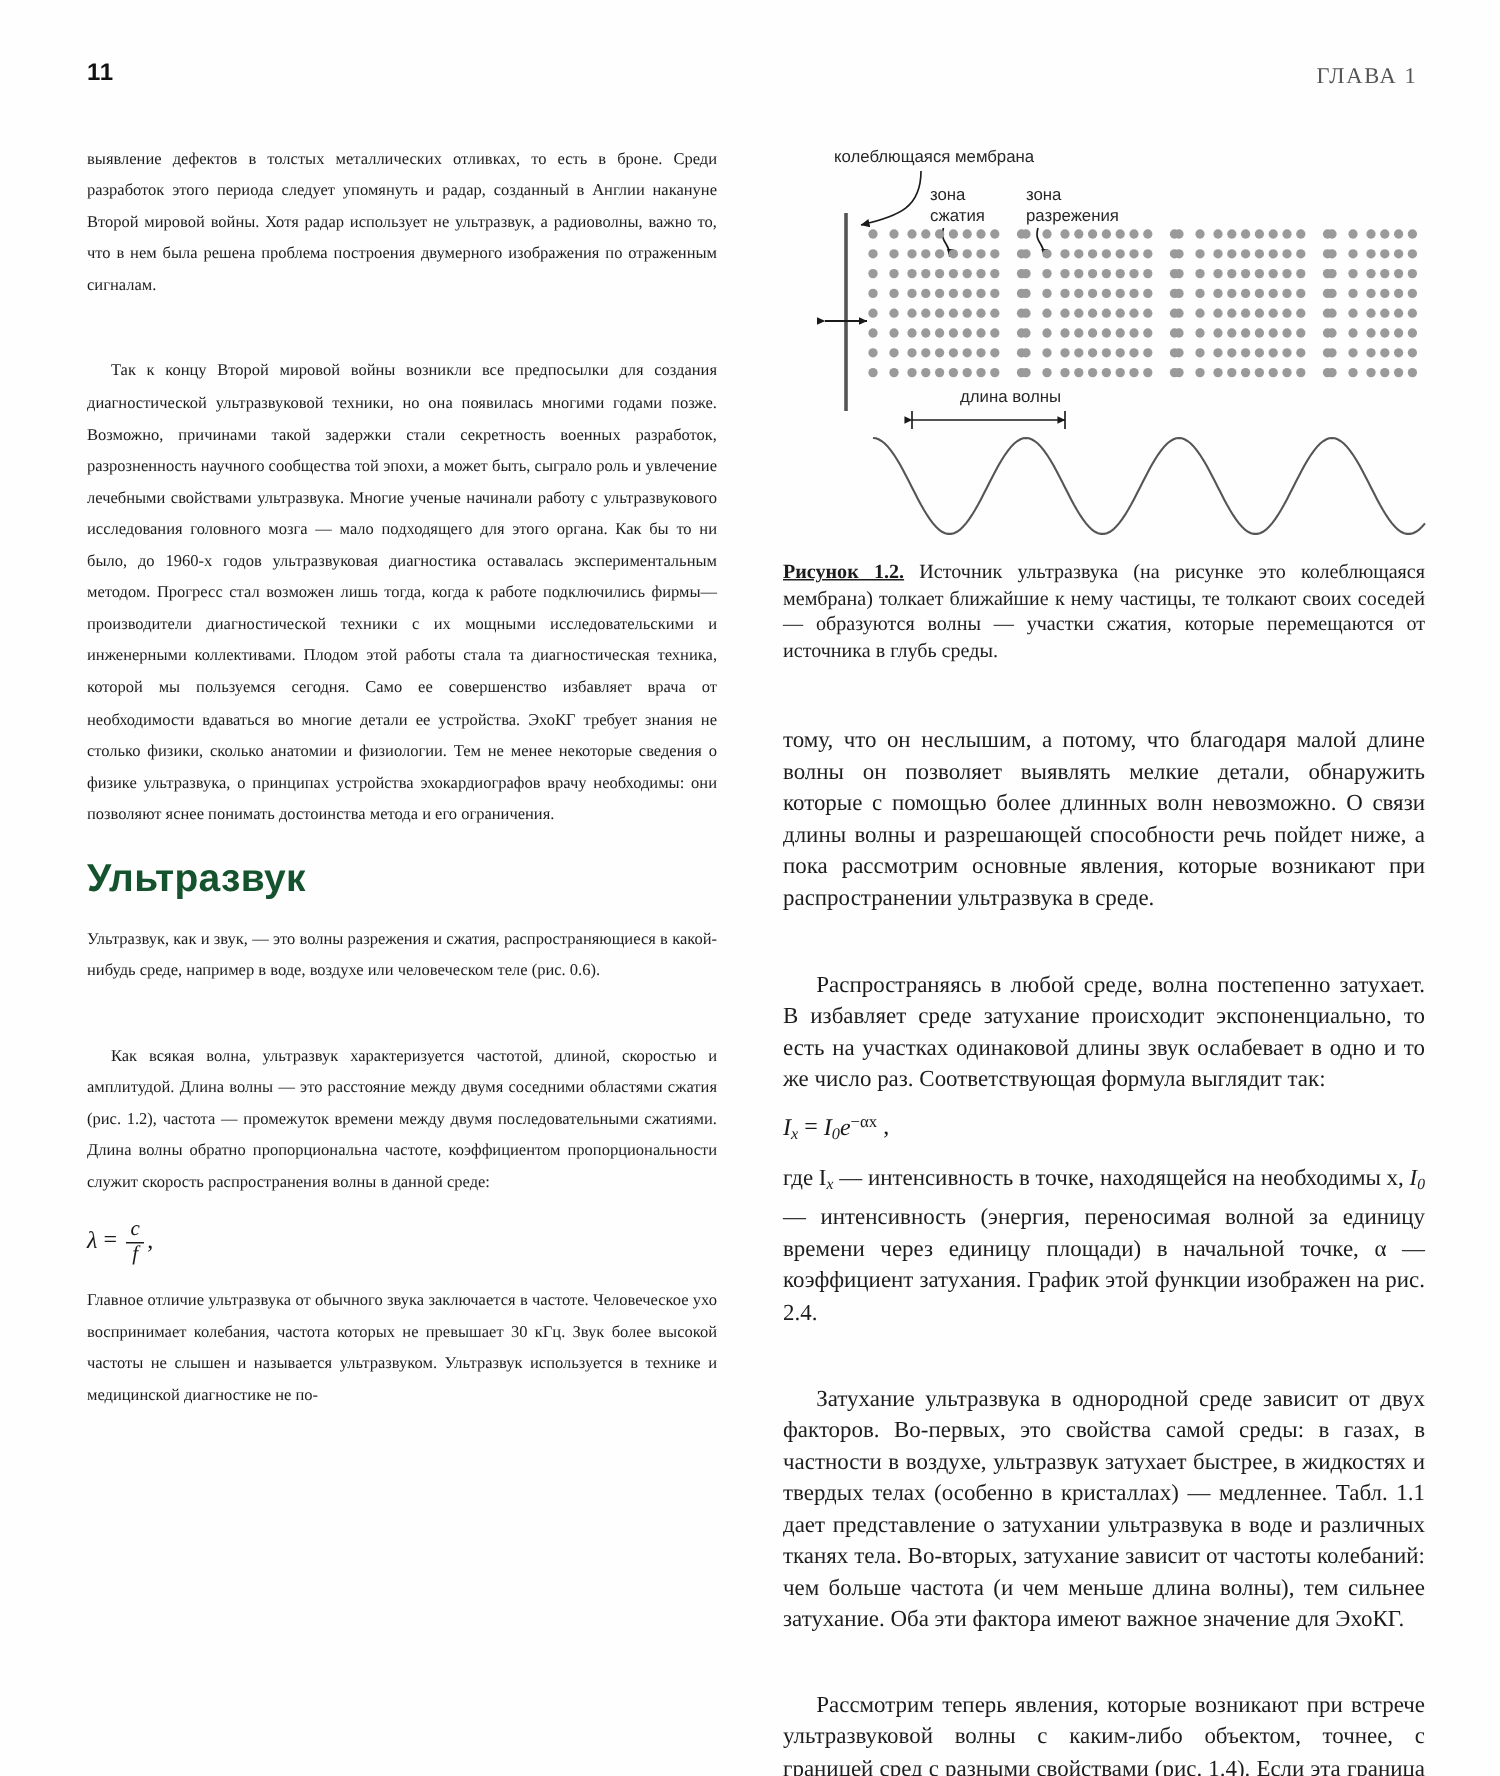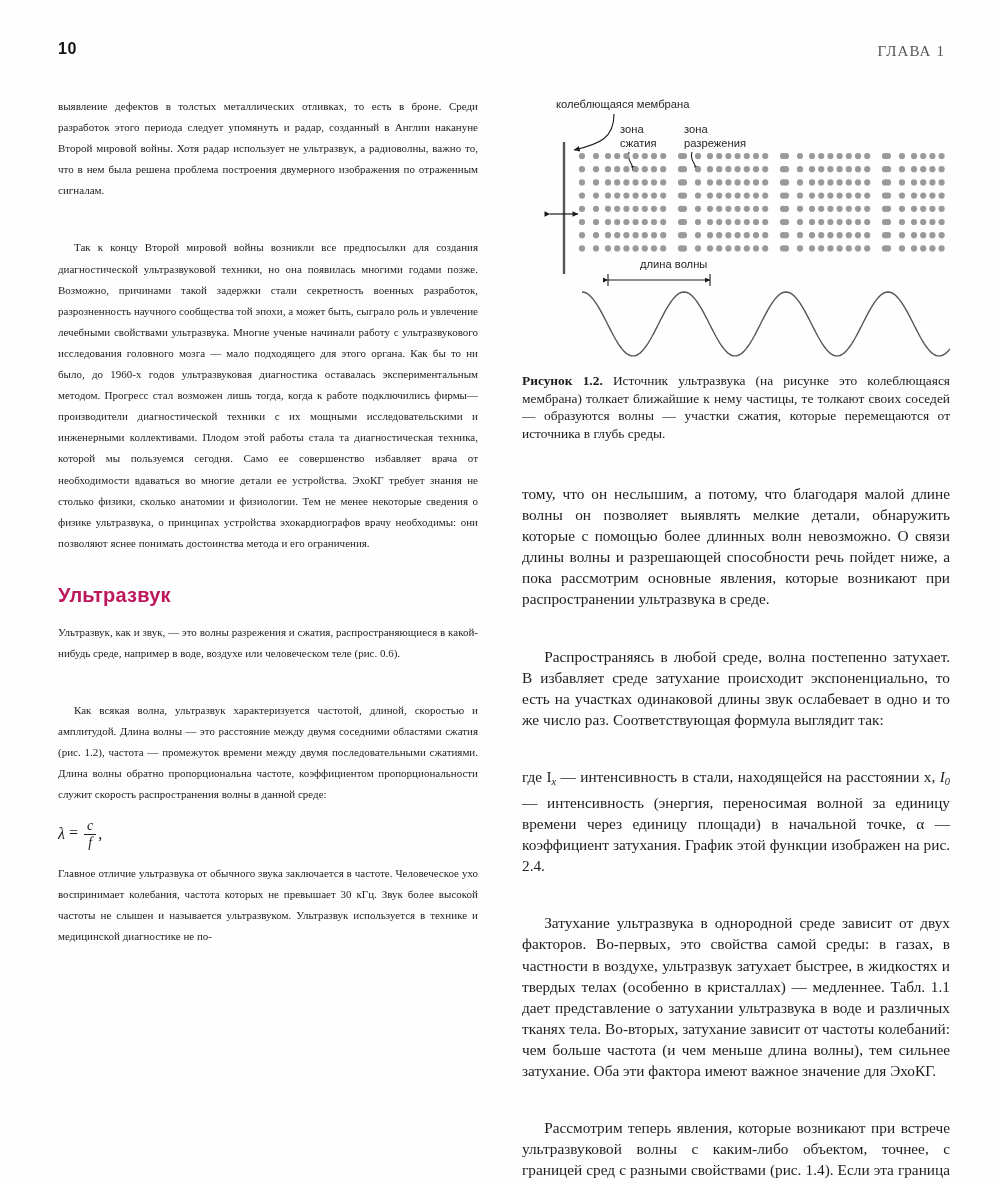--- a/index.html
+++ b/index.html
@@ -66,23 +66,23 @@
     text-indent: 0;
     color: #1c1c1c;
     hyphens: manual;
   }
   p.body + p.body { text-indent: 1.45em; margin-top: 36px; }
   p.noindent { text-indent: 0 !important; }
 
   h2.section {
     font-family: "Liberation Sans", "DejaVu Sans", sans-serif;
     font-weight: bold;
-    font-size: 20px;
-    color: #be185d;
-    margin: 30px 0 15px 0;
+    font-size: 26px;
+    color: #14532d;
+    margin: 16px 0 15px 0;
     letter-spacing: 0.2px;
   }
 
   
   .math {
     margin: 13px 0 13px 0;
     font-size: 16px;
     line-height: 1;
     font-family: "Liberation Serif", "DejaVu Serif", serif;
   }
@@ -129,20 +129,21 @@
     left: 522px;
     top: 372px;
     width: 428px;
     font-size: 13.4px;
     line-height: 17.6px;
     text-align: justify;
     color: #1c1c1c;
   }
   .figcaption b {
     font-weight: bold;
+    text-decoration: underline;
   }
   .col-right-lower {
     position: absolute;
     left: 522px;
     top: 483px;
     width: 428px;
   }
   .col-right-lower p.body {
     font-size: 15.3px;
     line-height: 21.1px;
@@ -154,21 +155,21 @@
     font-size: 11.2px;
     fill: #262626;
   }
 </style>
 </head>
 <body>
 
 <div class="page">
 
   <div class="runhead">
-    <div class="folio">10</div>
+    <div class="folio">11</div>
     <div class="chaptertag">ГЛАВА 1</div>
   </div>
 
   <div class="col col-left">
     <p class="body noindent">выявление дефектов в толстых металлических отливках, то есть в броне. Среди разработок этого периода следует упомянуть и радар, созданный в Англии накануне Второй мировой войны. Хотя радар использует не ультразвук, а радиоволны, важно то, что в нем была решена проблема построения двумерного изображения по отраженным сигналам.</p>
     <p class="body">Так к концу Второй мировой войны возникли все предпосылки для создания диагностической ультразвуковой техники, но она появилась многими годами позже. Возможно, причинами такой задержки стали секретность военных разработок, разрозненность научного сообщества той эпохи, а может быть, сыграло роль и увлечение лечебными свойствами ультразвука. Многие ученые начинали работу с ультразвукового исследования головного мозга — мало подходящего для этого органа. Как бы то ни было, до 1960-х годов ультразвуковая диагностика оставалась экспериментальным методом. Прогресс стал возможен лишь тогда, когда к работе подключились фирмы—производители диагностической техники с их мощными исследовательскими и инженерными коллективами. Плодом этой работы стала та диагностическая техника, которой мы пользуемся сегодня. Само ее совершенство избавляет врача от необходимости вдаваться во многие детали ее устройства. ЭхоКГ требует знания не столько физики, сколько анатомии и физиологии. Тем не менее некоторые сведения о физике ультразвука, о принципах устройства эхокардиографов врачу необходимы: они позволяют яснее понимать достоинства метода и его ограничения.</p>
 
     <h2 class="section">Ультразвук</h2>
 
     <p class="body noindent">Ультразвук, как и звук, — это волны разрежения и сжатия, распространяющиеся в какой-нибудь среде, например в воде, воздухе или человеческом теле (рис. 0.6).</p>
@@ -511,20 +512,23 @@
   </div>
 
   <div class="figcaption">
     <b>Рисунок 1.2.</b><span> Источник ультразвука (на рисунке это колеблющаяся мембрана) толкает ближайшие к нему частицы, те толкают своих соседей — образуются волны — участки сжатия, которые перемещаются от источника в глубь среды.</span>
   </div>
 
   <div class="col-right-lower">
     <p class="body noindent">тому, что он неслышим, а потому, что благодаря малой длине волны он позволяет выявлять мелкие детали, обнаружить которые с помощью более длинных волн невозможно. О связи длины волны и разрешающей способности речь пойдет ниже, а пока рассмотрим основные явления, которые возникают при распространении ультразвука в среде.</p>
     <p class="body">Распространяясь в любой среде, волна постепенно затухает. В избавляет среде затухание происходит экспоненциально, то есть на участках одинаковой длины звук ослабевает в одно и то же число раз. Соответствующая формула выглядит так:</p>
 
-
-    <p class="body noindent"><span>где I</span><span class="sub">x</span><span> — интенсивность в стали, находящейся на расстоянии x,</span> <span class="mi">I</span><span class="sub">0</span><span> — интенсивность (энергия, переносимая волной за единицу времени через единицу площади) в начальной точке, α — коэффициент затухания. График этой функции изображен на рис. 2.4.</span></p>
+    <div class="math">
+      <span class="mi">I</span><span class="sub">x</span><span style="margin:0 4px;">=</span><span class="mi">I</span><span class="sub">0</span><span class="mi">e</span><span class="sup">−αx</span><span style="margin-left:4px;">,</span>
+    </div>
+
+    <p class="body noindent"><span>где I</span><span class="sub">x</span><span> — интенсивность в точке, находящейся на необходимы x,</span> <span class="mi">I</span><span class="sub">0</span><span> — интенсивность (энергия, переносимая волной за единицу времени через единицу площади) в начальной точке, α — коэффициент затухания. График этой функции изображен на рис. 2.4.</span></p>
 
     <p class="body">Затухание ультразвука в однородной среде зависит от двух факторов. Во-первых, это свойства самой среды: в газах, в частности в воздухе, ультразвук затухает быстрее, в жидкостях и твердых телах (особенно в кристаллах) — медленнее. Табл. 1.1 дает представление о затухании ультразвука в воде и различных тканях тела. Во-вторых, затухание зависит от частоты колебаний: чем больше частота (и чем меньше длина волны), тем сильнее затухание. Оба эти фактора имеют важное значение для ЭхоКГ.</p>
     <p class="body">Рассмотрим теперь явления, которые возникают при встрече ультразвуковой волны с каким-либо объектом, точнее, с границей сред с разными свойствами (рис. 1.4). Если эта граница достаточно большая (значительно больше, чем длина волны), то с ультразвуковой волной происходит при-</p>
   </div>
 
 </div>
 
 </body></html>

